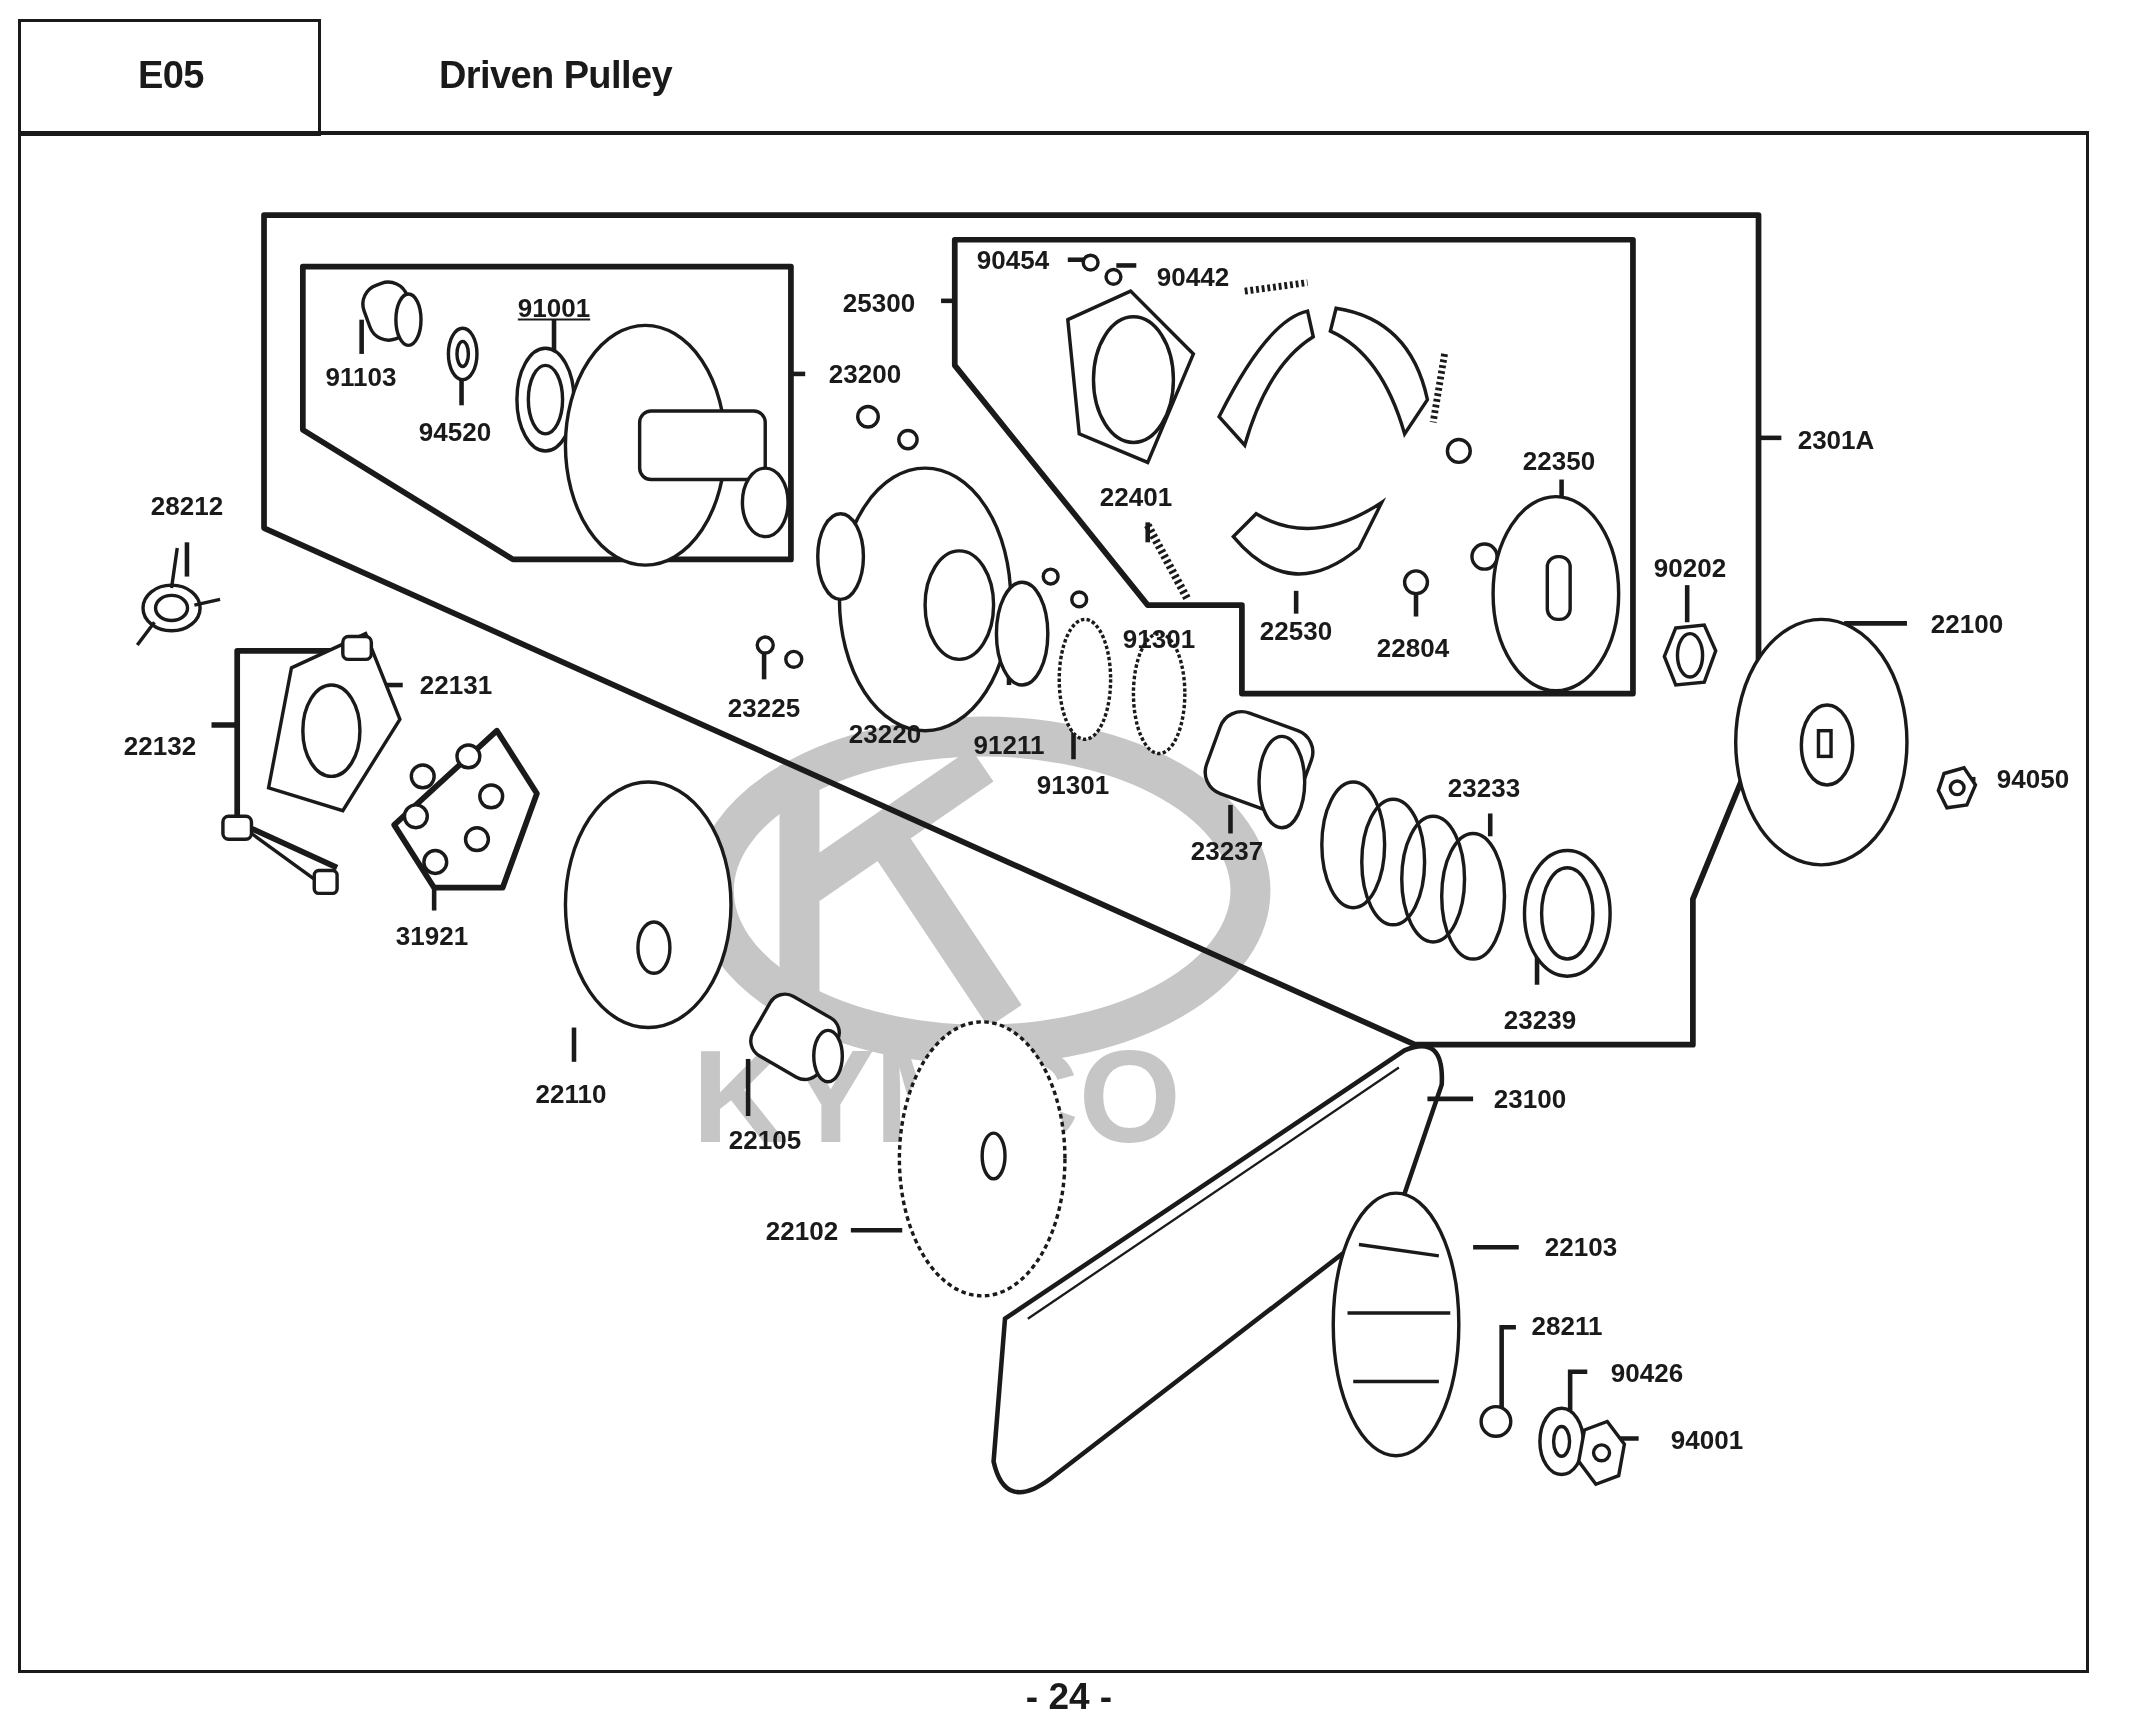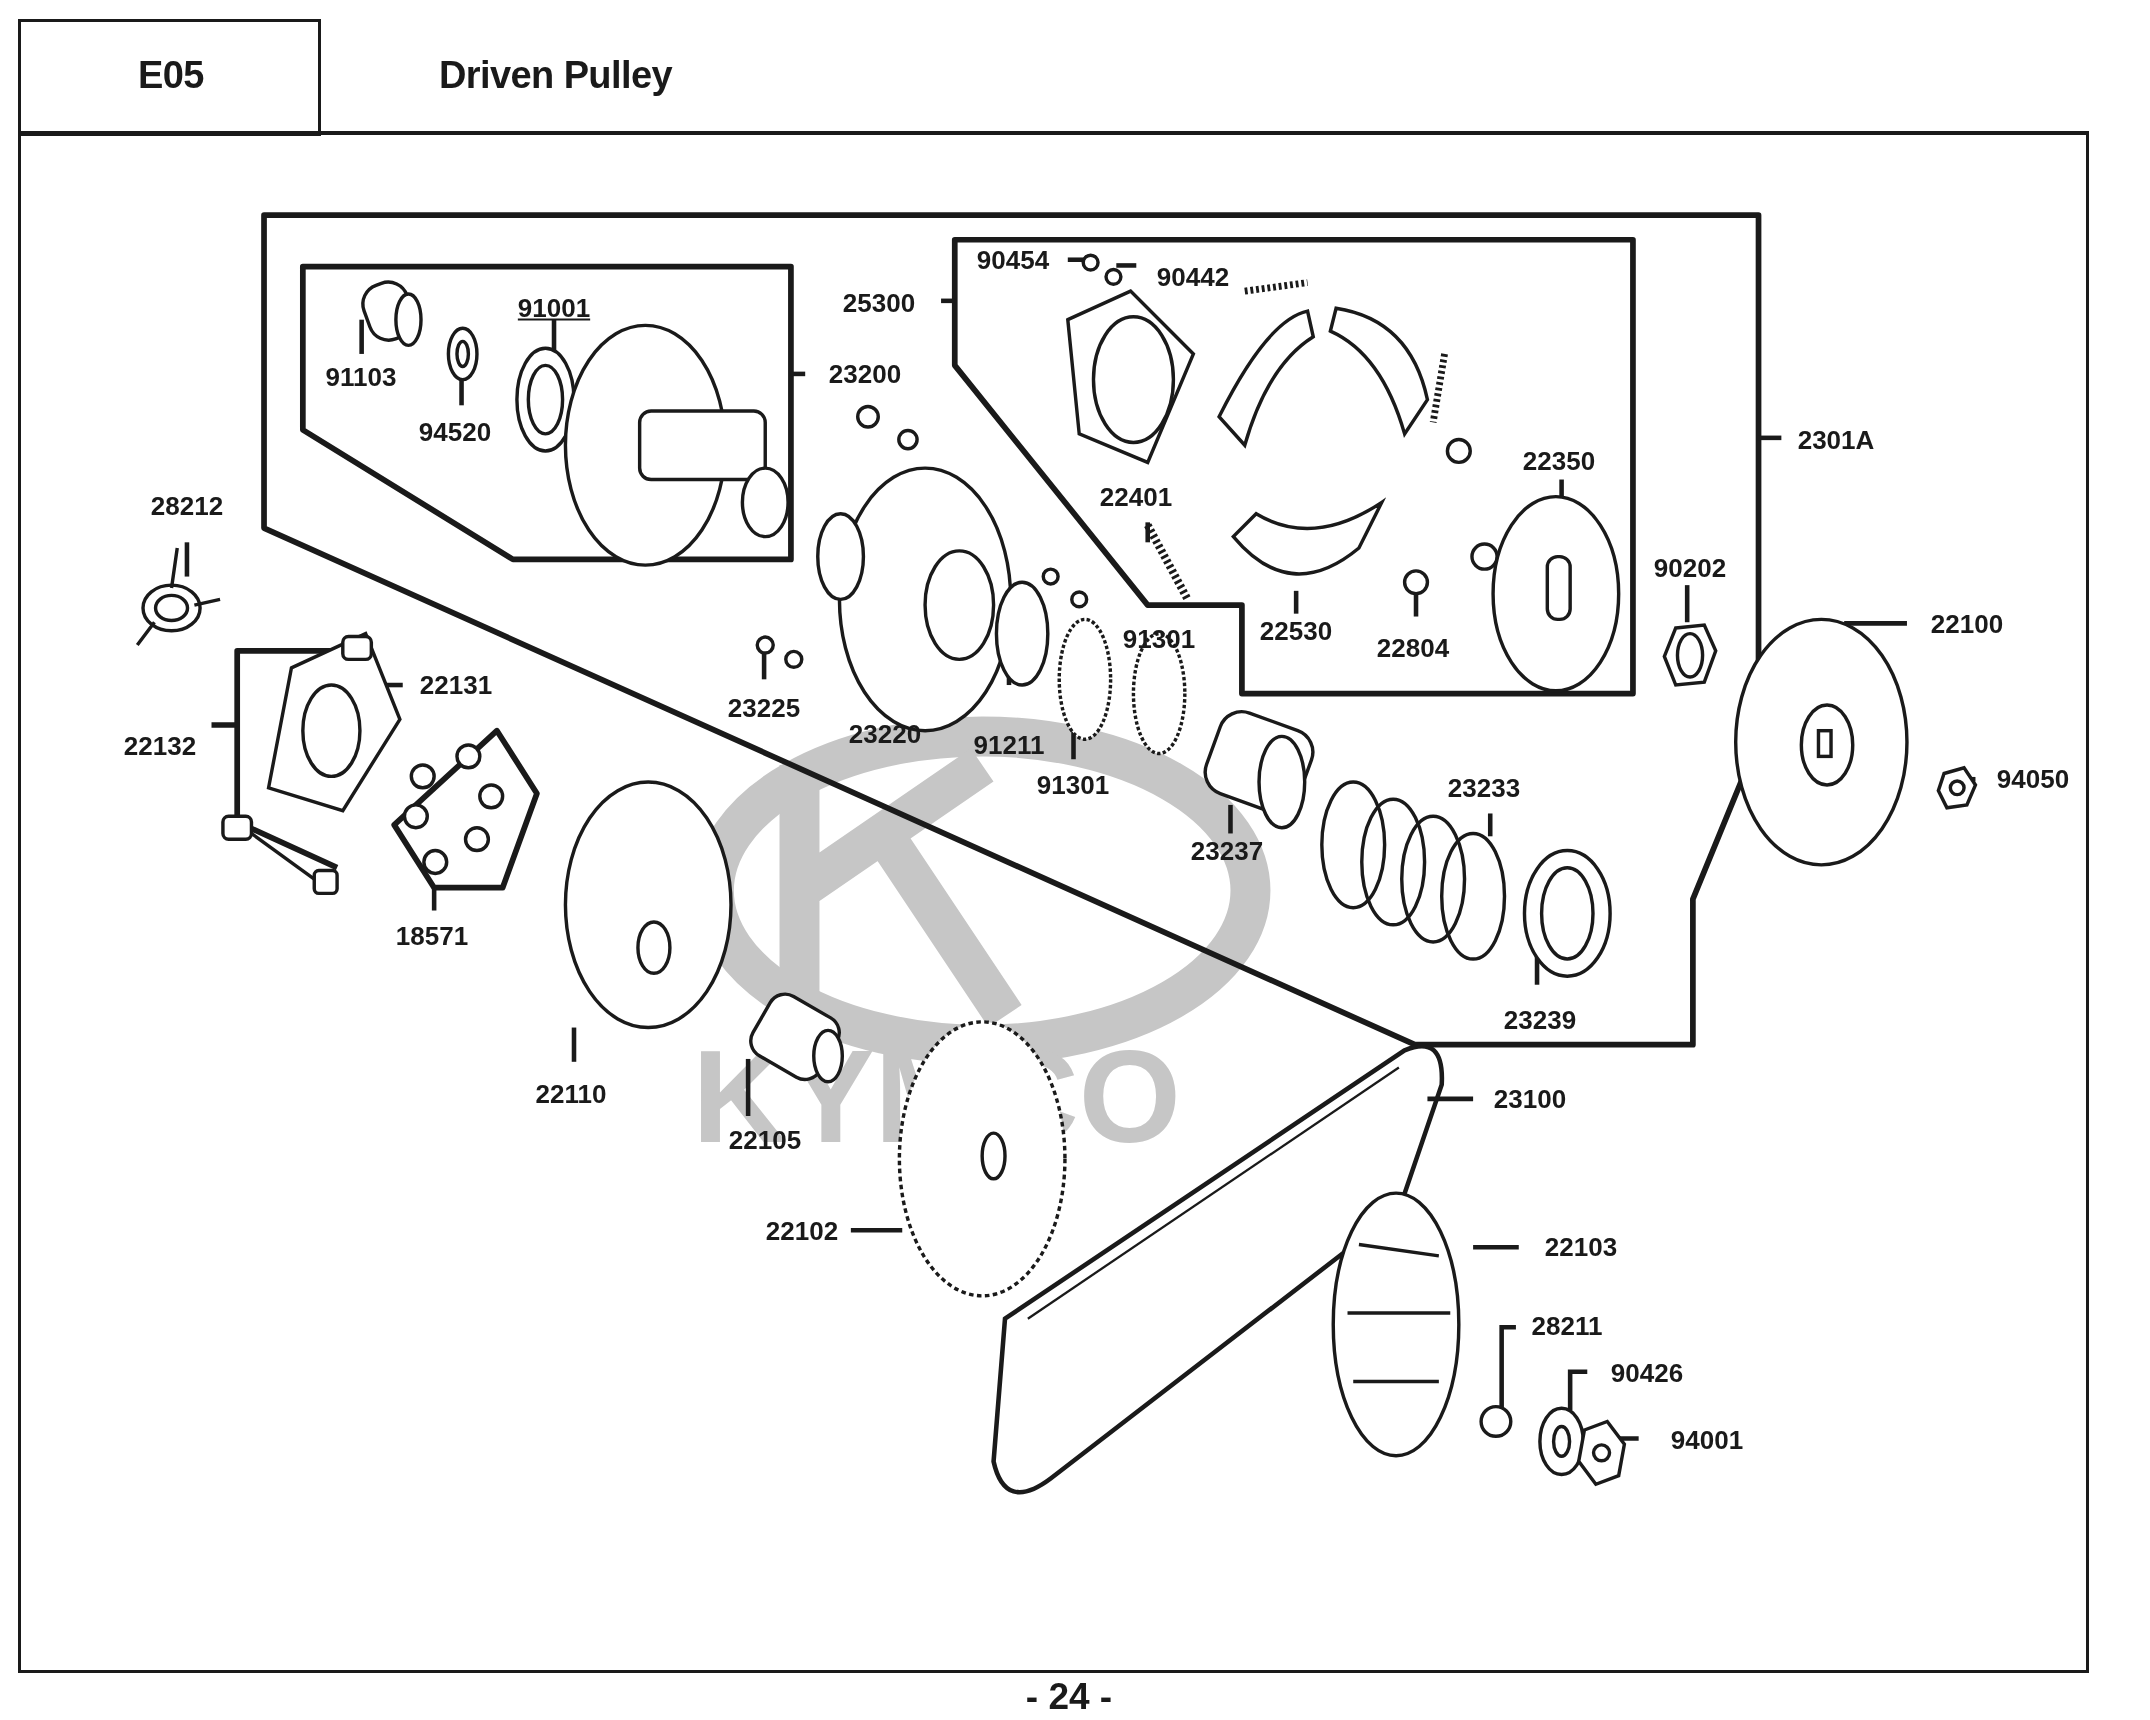--- a/index.html
+++ b/index.html
@@ -254,21 +254,21 @@
 <div class="lbl" style="left:1296px;top:631px;">22530</div>
 <div class="lbl" style="left:1413px;top:648px;">22804</div>
 <div class="lbl" style="left:1559px;top:461px;">22350</div>
 <div class="lbl" style="left:1836px;top:440px;">2301A</div>
 <div class="lbl" style="left:1690px;top:568px;">90202</div>
 <div class="lbl" style="left:1967px;top:624px;">22100</div>
 <div class="lbl" style="left:2033px;top:779px;">94050</div>
 <div class="lbl" style="left:187px;top:506px;">28212</div>
 <div class="lbl" style="left:456px;top:685px;">22131</div>
 <div class="lbl" style="left:160px;top:746px;">22132</div>
-<div class="lbl" style="left:432px;top:936px;">18571</div>
+<div class="lbl" style="left:432px;top:936px;">31921</div>
 <div class="lbl" style="left:764px;top:708px;">23225</div>
 <div class="lbl" style="left:885px;top:734px;">23220</div>
 <div class="lbl" style="left:1009px;top:745px;">91211</div>
 <div class="lbl" style="left:1073px;top:785px;">91301</div>
 <div class="lbl" style="left:1159px;top:639px;">91301</div>
 <div class="lbl" style="left:1227px;top:851px;">23237</div>
 <div class="lbl" style="left:1484px;top:788px;">23233</div>
 <div class="lbl" style="left:1540px;top:1020px;">23239</div>
 <div class="lbl" style="left:571px;top:1094px;">22110</div>
 <div class="lbl" style="left:765px;top:1140px;">22105</div>

